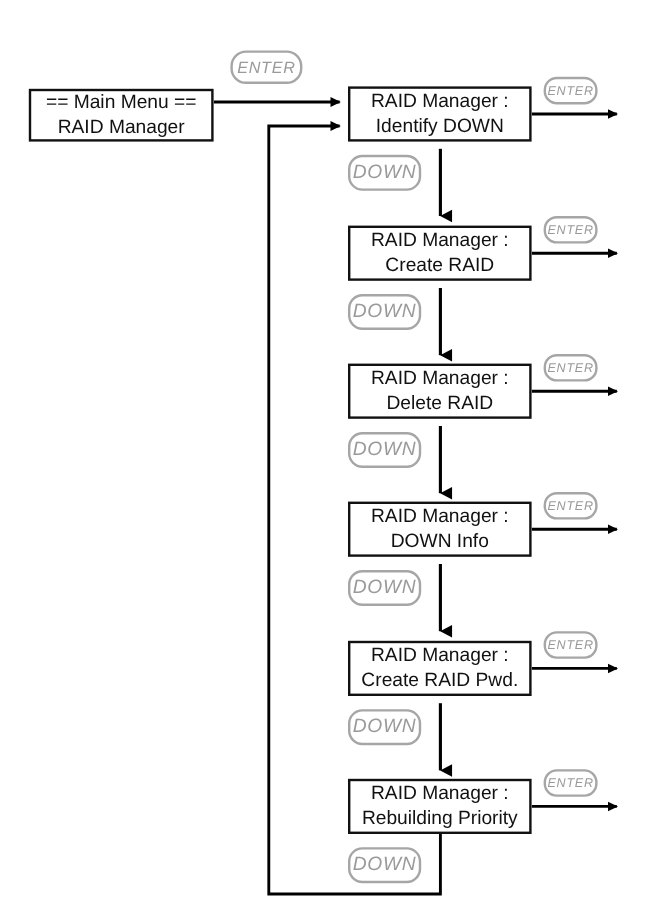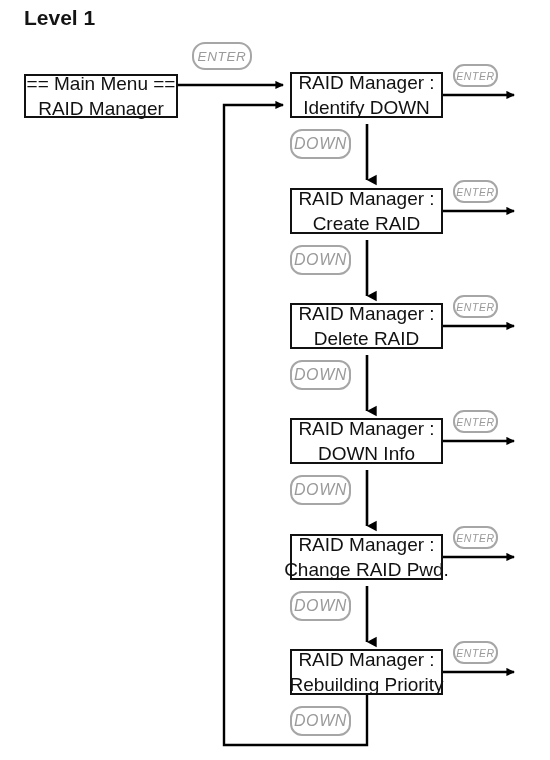--- a/index.html
+++ b/index.html
@@ -35,21 +35,21 @@
     border: 2px solid #111111;
     background: #ffffff;
     display: flex;
     flex-direction: column;
     align-items: center;
     justify-content: center;
     text-align: center;
     line-height: 1.32;
   }
   .menu-box .line {
-    font-size: 19px;
+    font-size: 16px;
     color: #111111;
     white-space: nowrap;
     display: block;
   }
   
   .key-badge {
     position: absolute;
     box-sizing: border-box;
     border: 2px solid #a6a6a6;
     border-radius: 11px;
@@ -113,21 +113,20 @@
     <line x1="367" y1="586" x2="367" y2="642" stroke="#000000" stroke-width="2.6" marker-end="url(#ahd)"></line>
 
     <line x1="443" y1="95" x2="514" y2="95" stroke="#000000" stroke-width="2.4" marker-end="url(#ah)"></line>
     <line x1="443" y1="211" x2="514" y2="211" stroke="#000000" stroke-width="2.4" marker-end="url(#ah)"></line>
     <line x1="443" y1="326" x2="514" y2="326" stroke="#000000" stroke-width="2.4" marker-end="url(#ah)"></line>
     <line x1="443" y1="441" x2="514" y2="441" stroke="#000000" stroke-width="2.4" marker-end="url(#ah)"></line>
     <line x1="443" y1="557" x2="514" y2="557" stroke="#000000" stroke-width="2.4" marker-end="url(#ah)"></line>
     <line x1="443" y1="672" x2="514" y2="672" stroke="#000000" stroke-width="2.4" marker-end="url(#ah)"></line>
   </svg>
 
-  <div class="level-header" id="hdr-0" style="left: 24px; top: 6px;">Level 1</div>
 
   <div class="menu-box" id="box-main" style="left: 24px; top: 74px; width: 154px; height: 44px;">
     <span class="line">==  Main Menu  ==</span>
     <span class="line">RAID Manager</span>
   </div>
 
   <div class="key-badge big" id="key-main-enter" style="left: 192px; top: 42px; width: 60px; height: 28px;">ENTER</div>
 
   <div class="menu-box" id="box-l2-0" style="left: 290px; top: 72px; width: 153px; height: 46px;">
     <span class="line">RAID Manager :</span>
@@ -152,21 +151,21 @@
 
   <div class="menu-box" id="box-l2-3" style="left: 290px; top: 418px; width: 153px; height: 46px;">
     <span class="line">RAID Manager :</span>
     <span class="line">DOWN Info</span>
   </div>
   <div class="key-badge small" id="key-enter-3" style="left: 453px; top: 410px; width: 45px; height: 23px;">ENTER</div>
   <div class="key-badge down" id="key-down-3" style="left: 290px; top: 475px; width: 61px; height: 30px;">DOWN</div>
 
   <div class="menu-box" id="box-l2-4" style="left: 290px; top: 534px; width: 153px; height: 46px;">
     <span class="line">RAID Manager :</span>
-    <span class="line">Change RAID Pwd.</span>
+    <span class="line">Create RAID Pwd.</span>
   </div>
   <div class="key-badge small" id="key-enter-4" style="left: 453px; top: 526px; width: 45px; height: 23px;">ENTER</div>
   <div class="key-badge down" id="key-down-4" style="left: 290px; top: 591px; width: 61px; height: 30px;">DOWN</div>
 
   <div class="menu-box" id="box-l2-5" style="left: 290px; top: 649px; width: 153px; height: 46px;">
     <span class="line">RAID Manager :</span>
     <span class="line">Rebuilding Priority</span>
   </div>
   <div class="key-badge small" id="key-enter-5" style="left: 453px; top: 641px; width: 45px; height: 23px;">ENTER</div>
   <div class="key-badge down" id="key-down-5" style="left: 290px; top: 706px; width: 61px; height: 30px;">DOWN</div>

